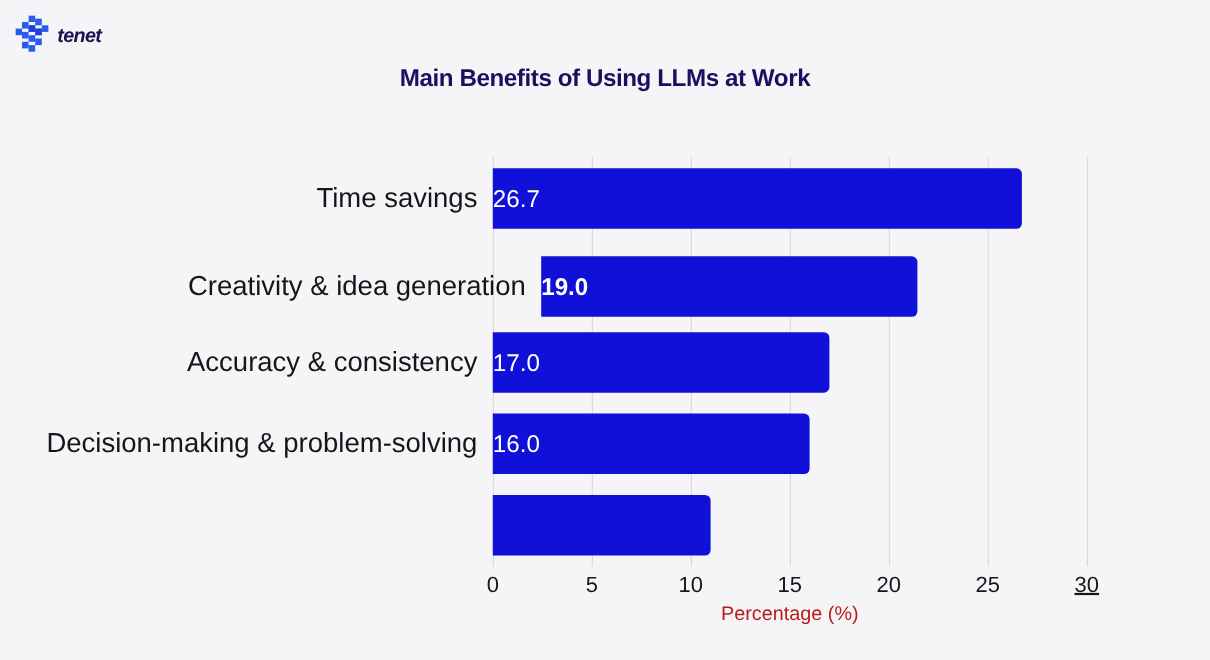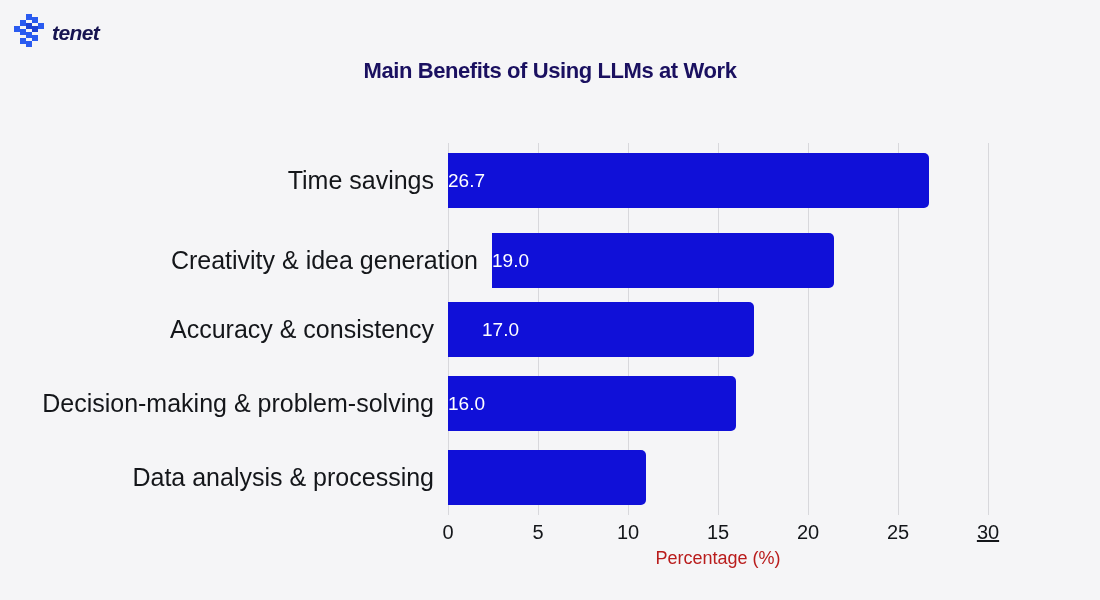--- a/index.html
+++ b/index.html
@@ -24,21 +24,21 @@
     align-items: center;
     gap: 6px;
   }
   #brand-mark {
     width: 32px;
     height: 34px;
     display: block;
   }
   #brand-word {
     font-family: "Liberation Sans", sans-serif;
-    font-size: 21px;
+    font-size: 18px;
     font-weight: 700;
     font-style: italic;
     letter-spacing: -0.6px;
     color: #171450;
     line-height: 1;
     position: relative;
     top: 1px;
   }
 
   
@@ -89,21 +89,21 @@
     border-radius: 0 5px 5px 0;
     box-sizing: border-box;
   }
   .bar-value {
     position: absolute;
     top: 0;
     height: 55px;
     line-height: 55px;
     right: 12px;
     color: #ffffff;
-    font-size: 19px;
+    font-size: 22px;
     font-weight: 400;
     white-space: nowrap;
   }
   .cat-label {
     position: absolute;
     right: 100%;
     margin-right: 14px;
     top: 0;
     height: 55px;
     line-height: 55px;
@@ -176,34 +176,33 @@
     </div>
   <div id="rows">
       <div class="row" style="top: 9.7px;">
         <div class="cat-label">Time savings</div>
         <div class="bar" style="width: 480.6px; background: rgb(16, 16, 216);"></div>
         <div class="bar-value" style="left: 0px; width: 480.6px;">26.7</div>
       </div>
       <div class="row" style="top: 90px; margin-left: 44px;">
         <div class="cat-label">Creativity &amp; idea generation</div>
         <div class="bar" style="width: 342px; background: rgb(16, 16, 216);"></div>
-        <div class="bar-value" style="left: 0px; width: 354px;">19.0</div>
+        <div class="bar-value" style="left: 0px; width: 354px; font-weight: bold;">19.0</div>
       </div>
       <div class="row" style="top: 158.5px;">
         <div class="cat-label">Accuracy &amp; consistency</div>
         <div class="bar" style="width: 306px; background: rgb(16, 16, 216);"></div>
-        <div class="bar-value" style="left: 0px; width: 306px; padding-left: 34px;">17.0</div>
+        <div class="bar-value" style="left: 0px; width: 306px;">17.0</div>
       </div>
       <div class="row" style="top: 232.9px;">
         <div class="cat-label">Decision-making &amp; problem-solving</div>
         <div class="bar" style="width: 288px; background: rgb(16, 16, 216);"></div>
         <div class="bar-value" style="left: 0px; width: 232px;">16.0</div>
       </div>
       <div class="row" style="top: 307.3px;">
-        <div class="cat-label">Data analysis &amp; processing</div>
         <div class="bar" style="width: 198px; background: rgb(16, 16, 216);"></div>
       </div>
     </div>
   <div id="xticks">
       <div class="xtick" style="left: 0px;">0</div>
       <div class="xtick" style="left: 90px;">5</div>
       <div class="xtick" style="left: 180px;">10</div>
       <div class="xtick" style="left: 270px;">15</div>
       <div class="xtick" style="left: 360px;">20</div>
       <div class="xtick" style="left: 450px;">25</div>

